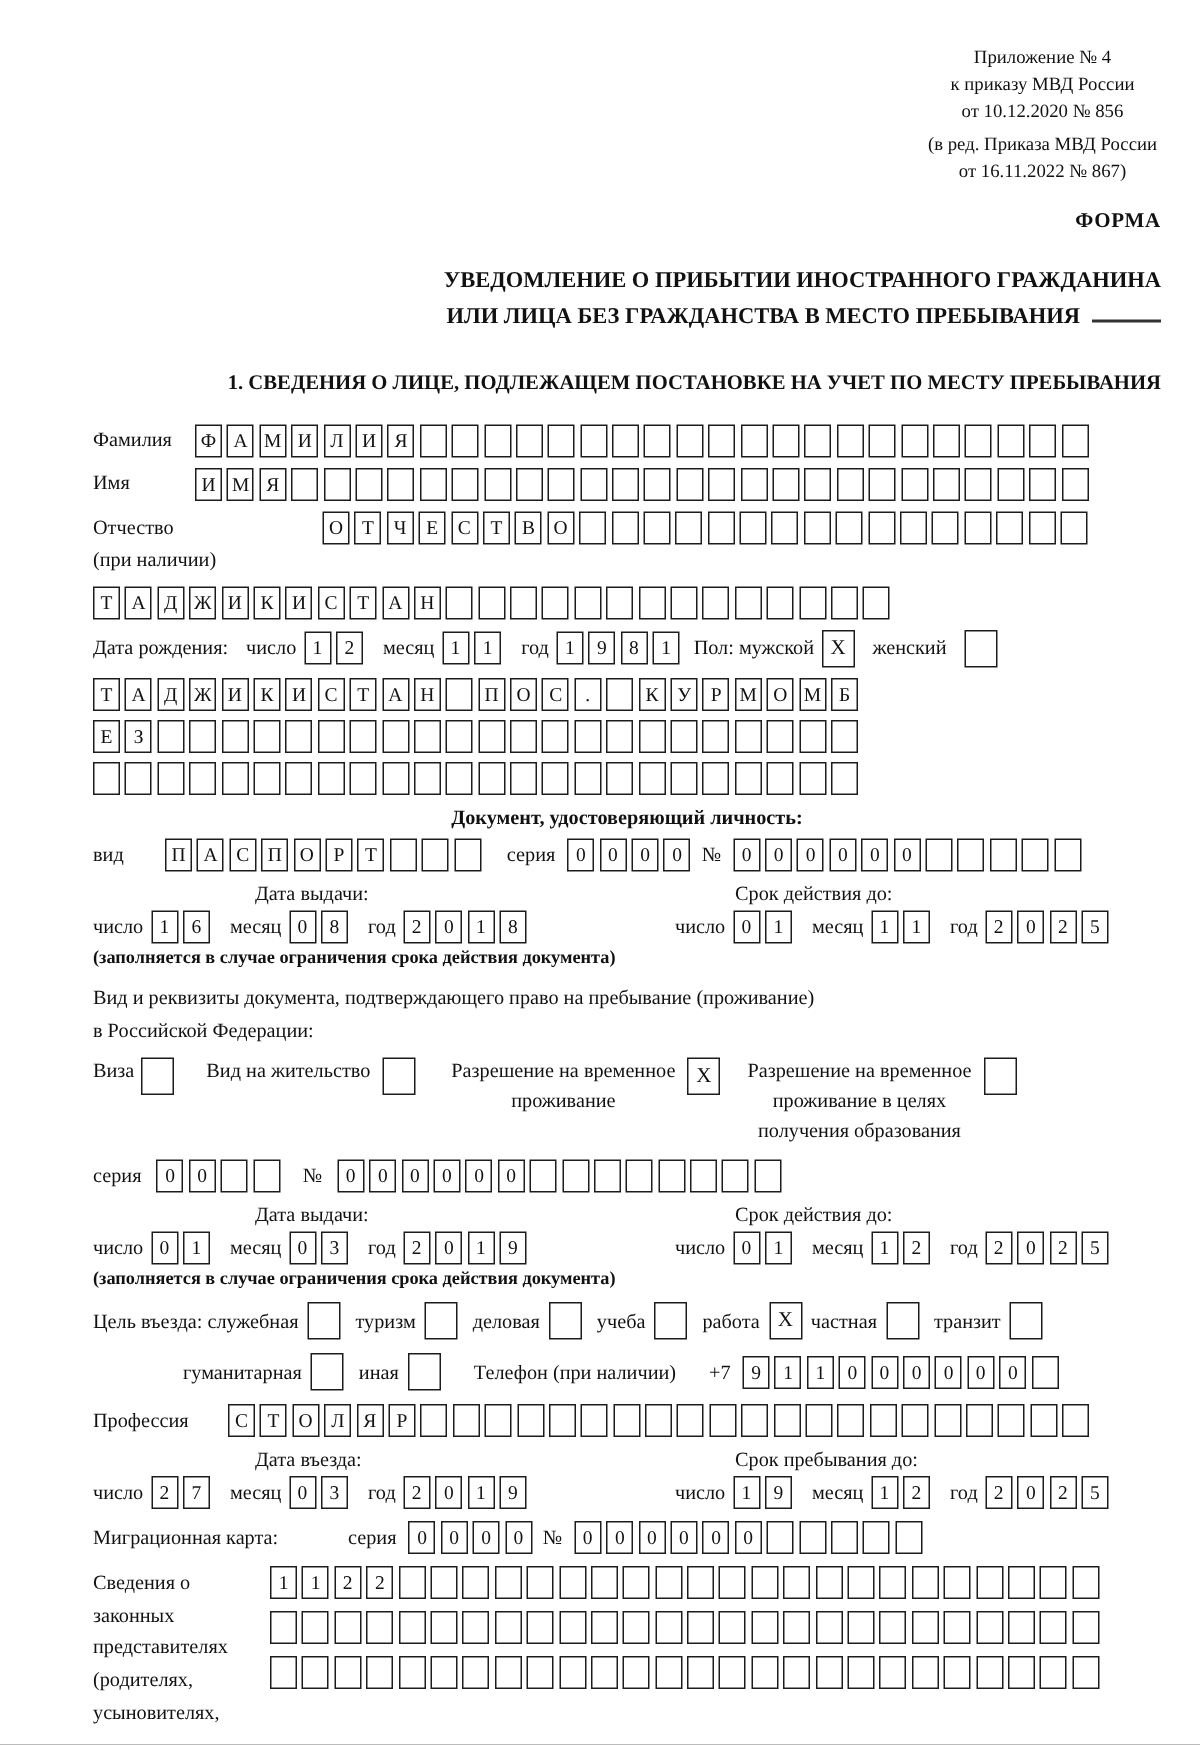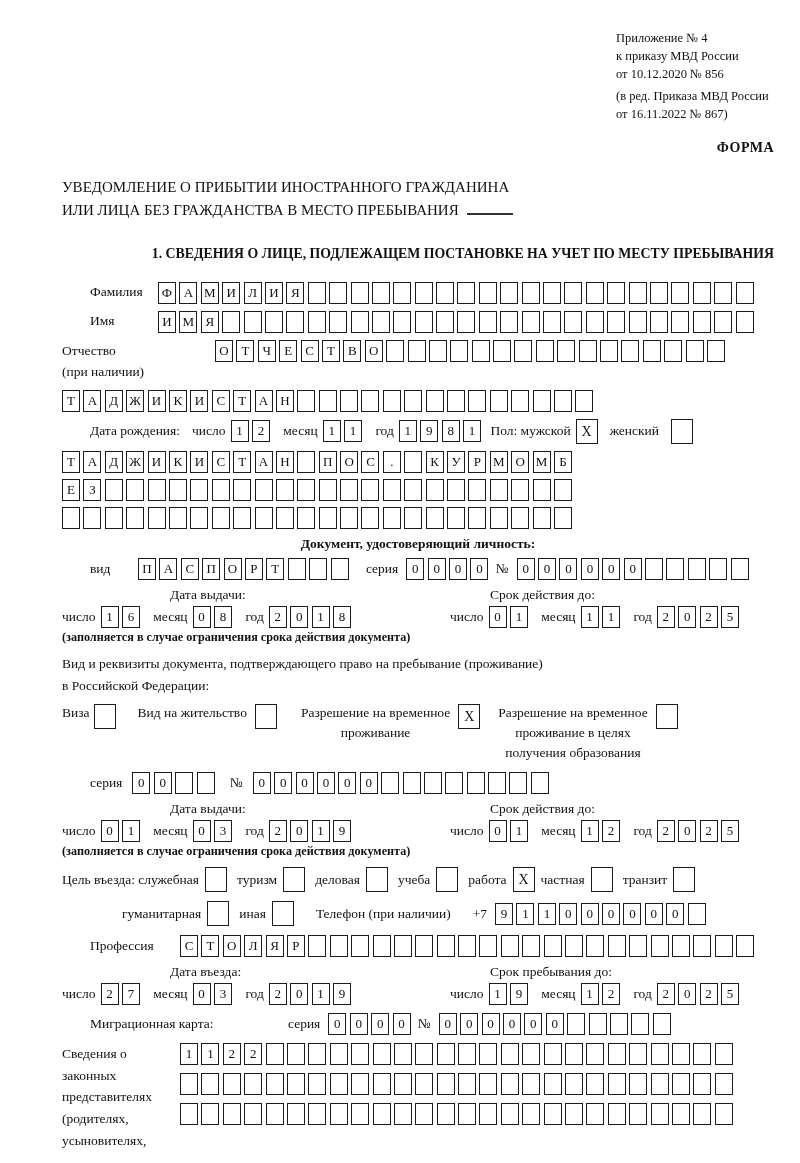--- a/index.html
+++ b/index.html
@@ -2,31 +2,31 @@
 <html><head>
 <meta charset="utf-8">
 <style>
   html,body{margin:0;padding:0;background:#888;}
   .page{
     position:relative;width:800px;height:1163px;margin:0 auto;background:#fff;
     box-sizing:border-box;padding:30px 26px 0 62px;
     font-family:"Liberation Serif","DejaVu Serif",serif;color:#111;
   }
   
-  .hdr{margin-left:554px;font-size:12.5px;line-height:1.42;}
+  .hdr{margin-left:554px;font-size:12.5px;line-height:1.42;text-align:center;}
   .hdr .part2{margin-top:5px;}
   .form-label{text-align:right;font-weight:bold;font-size:14px;margin-top:16px;letter-spacing:.5px;}
-  .title{margin-top:20px;text-align:left;font-weight:normal;font-size:15px;line-height:1.5;}
+  .title{margin-top:20px;text-align:right;font-weight:bold;font-size:15px;line-height:1.5;}
   .blank-line{display:inline-block;width:46px;border-bottom:2px solid #333;height:1em;margin-left:8px;}
   .sec-head{margin-top:24px;margin-bottom:20px;text-align:right;font-weight:bold;font-size:13.8px;}
 
   
   .frow{display:flex;align-items:flex-start;margin-bottom:7px;font-size:13.5px;line-height:1.5;}
   .frow.center{align-items:center;}
-  .lbl{flex:none;margin-left:28px;}
+  .lbl{flex:none;}
   .lblblk{flex:none;line-height:1.6;}
   .boxcol{flex:none;}
   .boxrow{white-space:nowrap;display:block;}
   .boxrow+.boxrow{margin-top:6px;}
 
   .cell{
     display:inline-block;box-sizing:content-box;width:16px;height:20px;
     border:1.6px solid #1c1c1c;margin-right:3.4px;text-align:center;
     font-family:"Liberation Serif",serif;font-size:13px;line-height:20px;background:#fff;vertical-align:middle;
   }

